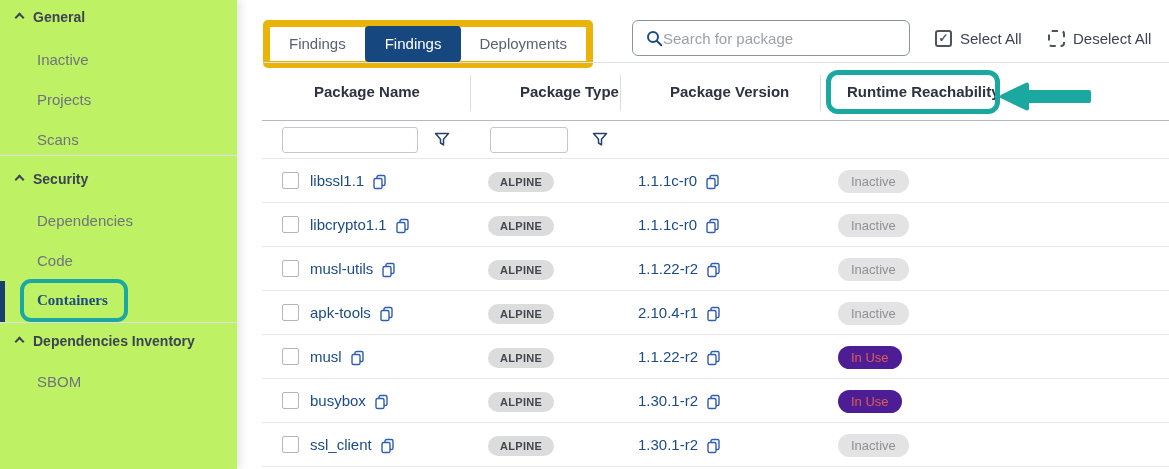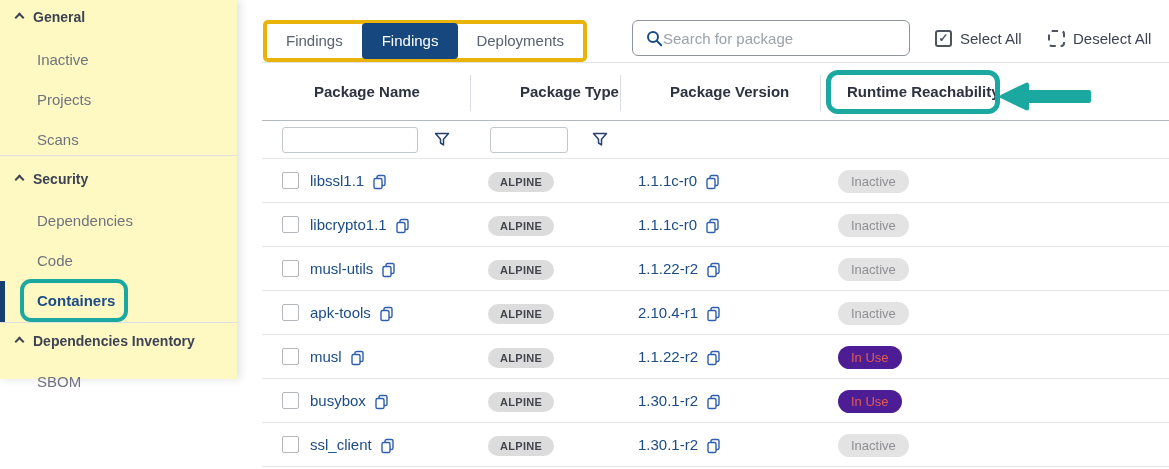--- a/index.html
+++ b/index.html
@@ -1,37 +1,37 @@
 <!DOCTYPE html>
 <html><head>
 <meta charset="utf-8">
 <style>
   * { margin:0; padding:0; box-sizing:border-box; }
   html,body { width:1169px; height:469px; background:#fff; font-family:"Liberation Sans", sans-serif; }
   .app { position:relative; width:1169px; height:469px; overflow:hidden; background:#fff; }
 
   
-  .sidebar { position:absolute; left:0; top:0; width:237px; height:379px; background:#fef9c3;
+  .sidebar { position:absolute; left:0; top:0; width:237px; height:469px; background:#bef264;
              box-shadow:3px 0 8px rgba(110,120,135,.22); z-index:2; }
   .side-header { position:absolute; left:33px; font-size:14px; font-weight:700; color:#3E4353; white-space:nowrap; }
   .side-item { position:absolute; left:37px; font-size:15px; color:#70737E; white-space:nowrap; cursor:pointer; }
-  .side-item.active { color:#1B4C86; font-weight:700; }
+  .side-item.active { color:#1B4C86; font-weight:700;font-family:Liberation Serif, serif; }
   .side-divider { position:absolute; left:0; width:237px; height:1px; background:#DDDFE3; }
   .chevron-up { position:absolute; left:16px; width:7px; height:7px; border:solid #3E4353; border-width:0 2px 2px 0;
                 transform:rotate(-135deg); }
   .active-bar { position:absolute; left:0; top:281px; width:5px; height:41px; background:#173F70; }
   .ann-box-side { position:absolute; left:20px; top:279px; width:108px; height:43px;
                   border:4px solid #1BA8A0; border-radius:11px; z-index:3; pointer-events:none; }
 
   
   .main { position:absolute; left:237px; top:0; width:932px; height:469px; background:#fff; }
 
   
   .toolbar { position:absolute; left:0; top:20px; width:932px; height:36px; }
-  .tabs { position:absolute; left:26px; top:0; display:inline-flex; border:4px solid #eab308; border-radius:5px; background:#fff; }
+  .tabs { position:absolute; left:26px; top:0; display:inline-flex; border:7px solid #eab308; border-radius:5px; background:#fff; }
   .tab { padding:0 19px; line-height:34px; font-size:15px; color:#5A6170; border-right:1px solid #C7CBD2; cursor:pointer; white-space:nowrap; }
   .tab:last-child { border-right:none; }
   .tab.active { background:#16477E; color:#fff; border-radius:4px; margin:-1px; line-height:36px; border-right:none; padding:0 20px; }
   .search-box { position:absolute; left:395px; top:0; width:278px; height:36px; border:1px solid #8F949C; border-radius:6px;
                 background:#fff; display:flex; align-items:center; padding-left:13px; }
   .search-box input { border:none; outline:none; font-size:15px; color:#3E4353; width:220px; margin-left:0;
                       font-family:"Liberation Sans", sans-serif; background:transparent; }
   .search-box input::placeholder { color:#9CA1A9; }
   .sel-group { position:absolute; top:6px; height:24px; display:flex; align-items:center; cursor:pointer; }
   .sel-all { left:698px; } .desel-all { left:811px; }

